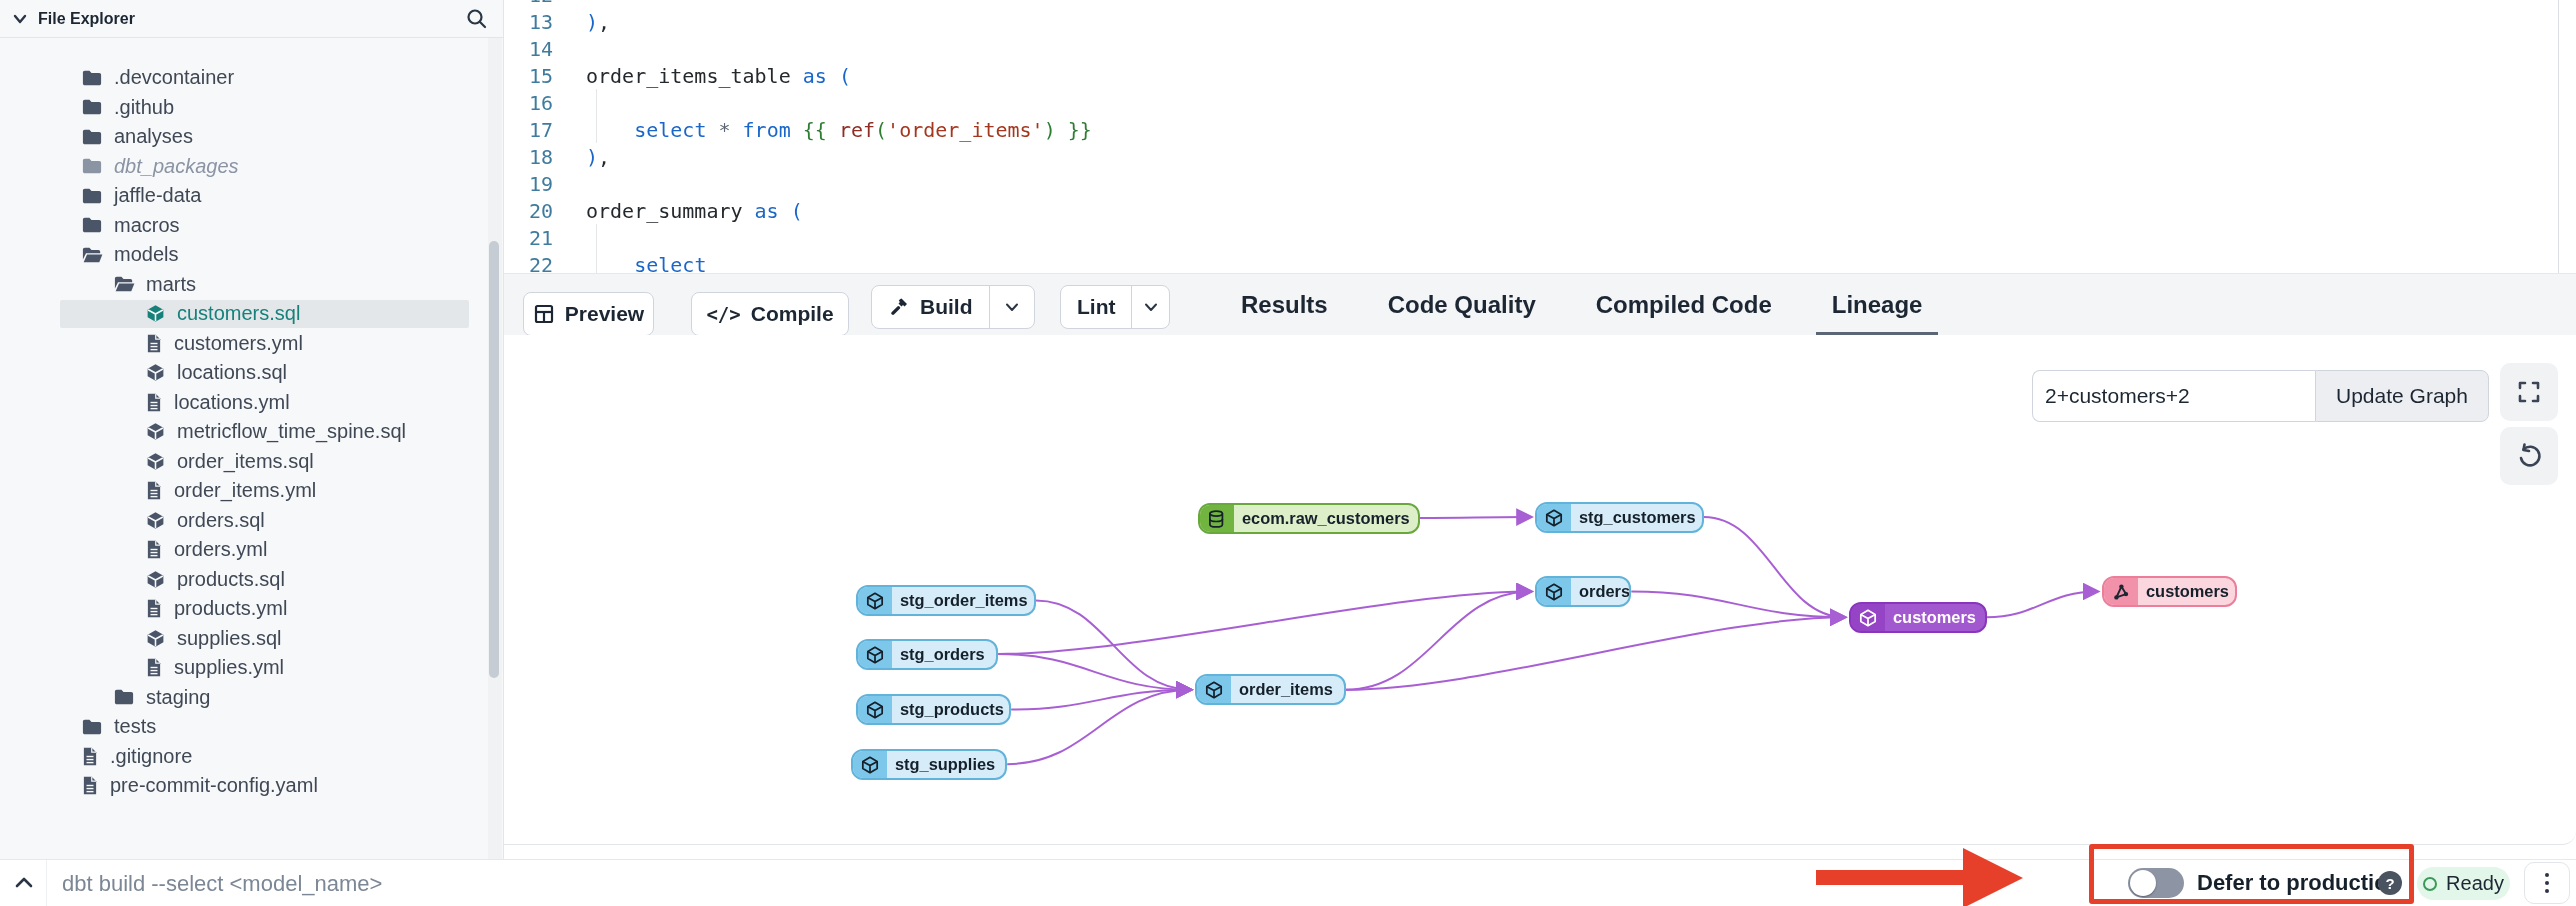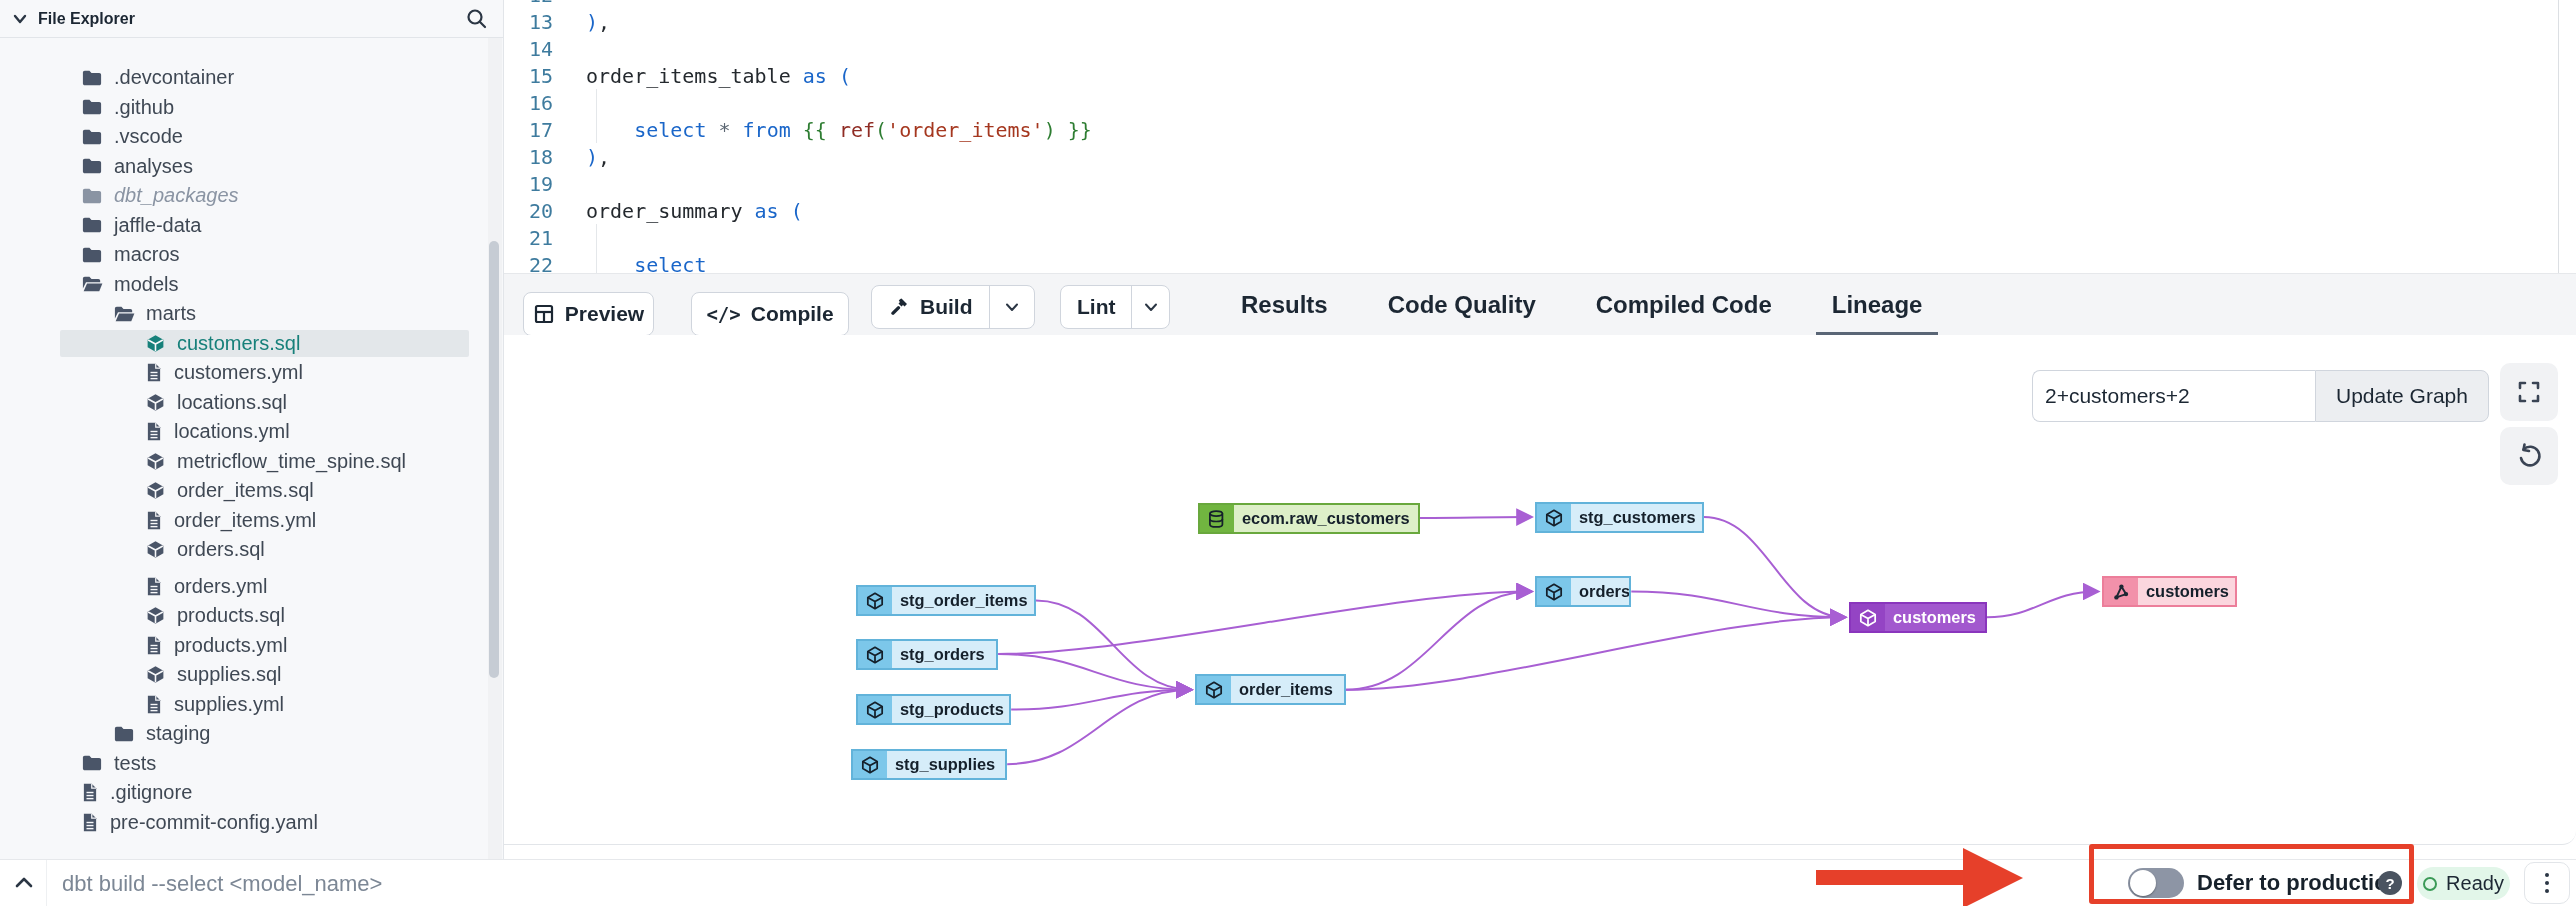--- a/index.html
+++ b/index.html
@@ -42,21 +42,21 @@
   .tab{position:relative;height:62px;display:flex;align-items:center;font-size:24px;font-weight:600;color:#1c2733;cursor:pointer;padding:0 4px;}
   .tab.active::after{content:'';position:absolute;left:-12px;right:-12px;bottom:0;height:4px;background:#5a6676;}
   
   #lineage{position:absolute;left:504px;top:335px;right:0;height:510px;background:#fff;border-bottom:1px solid #e2e5e9;border-radius:0 0 14px 0;box-sizing:border-box;}
   #selector{position:absolute;left:1528px;top:35px;display:flex;}
   #selector input{width:258px;height:50px;border:1px solid #d0d5dd;border-right:none;border-radius:8px 0 0 8px;padding:0 12px;font-size:21px;color:#1c2733;font-family:"Liberation Sans",sans-serif;outline:none;background:#fff;}
   #update-btn{height:52px;padding:0 20px;background:#eceef1;border:1px solid #d0d5dd;border-radius:0 8px 8px 0;display:flex;align-items:center;font-size:21px;color:#1c2733;cursor:pointer;box-sizing:border-box;}
   .gbtn{position:absolute;left:1996px;width:58px;height:58px;background:#f1f2f4;border-radius:10px;display:flex;align-items:center;justify-content:center;cursor:pointer;}
   #graph{position:absolute;left:0;top:0;width:100%;height:100%;}
   #edges{position:absolute;left:0;top:0;}
-  .gnode{position:absolute;height:31px;display:flex;border-radius:0;overflow:hidden;box-sizing:border-box;cursor:pointer;font-weight:700;font-size:16.4px;}
+  .gnode{position:absolute;height:31px;display:flex;border-radius:12px;overflow:hidden;box-sizing:border-box;cursor:pointer;font-weight:700;font-size:16.4px;}
   .gnode .nicon{width:34px;display:flex;align-items:center;justify-content:center;flex:0 0 auto;}
   .gnode .nlabel{display:flex;align-items:center;padding:0 8px;white-space:nowrap;}
   
   #footer{position:absolute;left:0;top:859px;right:0;height:48px;background:#fff;border-top:1px solid #e6e8eb;box-sizing:border-box;}
   #footer-collapse{position:absolute;left:12px;top:12px;cursor:pointer;}
   #cmd-input{position:absolute;left:60px;top:1px;width:1687px;height:44px;border:none;outline:none;font-size:22px;color:#1c2733;font-family:"Liberation Sans",sans-serif;background:transparent;}
   #cmd-input::placeholder{color:#7c8795;}
   #footer-divider{position:absolute;left:46px;top:0;bottom:0;width:1px;background:#eef0f2;}
   #defer-toggle{position:absolute;left:2128px;top:8px;width:56px;height:30px;border-radius:15px;background:#8d95a5;cursor:pointer;}
   #defer-knob{position:absolute;left:2px;top:2px;width:26px;height:26px;border-radius:50%;background:#fff;box-shadow:0 1px 2px rgba(0,0,0,.35);}
@@ -107,28 +107,20 @@
             </svg>
           </span>
           <span>.github</span>
         </div>
         <div class="trow" style="padding-left: 81px;">
           <span class="ticon">
             <svg width="22" height="20" viewBox="0 0 24 22">
               <path d="M2 5c0-1.2.9-2 2-2h5.2l2.2 2.4H20c1.1 0 2 .9 2 2V17c0 1.2-.9 2-2 2H4c-1.1 0-2-.8-2-2Z" fill="#4a5568"></path>
             </svg>
           </span>
-          <span>.vscode</span>
-        </div>
-        <div class="trow" style="padding-left: 81px;">
-          <span class="ticon">
-            <svg width="22" height="20" viewBox="0 0 24 22">
-              <path d="M2 5c0-1.2.9-2 2-2h5.2l2.2 2.4H20c1.1 0 2 .9 2 2V17c0 1.2-.9 2-2 2H4c-1.1 0-2-.8-2-2Z" fill="#4a5568"></path>
-            </svg>
-          </span>
           <span>analyses</span>
         </div>
         <div class="trow muted" style="padding-left: 81px;">
           <span class="ticon">
             <svg width="22" height="20" viewBox="0 0 24 22">
               <path d="M2 5c0-1.2.9-2 2-2h5.2l2.2 2.4H20c1.1 0 2 .9 2 2V17c0 1.2-.9 2-2 2H4c-1.1 0-2-.8-2-2Z" fill="#8a94a3"></path>
             </svg>
           </span>
           <span>dbt_packages</span>
         </div>
@@ -240,21 +232,21 @@
         </div>
         <div class="trow" style="padding-left: 145px;">
           <span class="ticon">
             <svg width="21" height="21" viewBox="0 0 24 24">
               <path d="M12 2.6 21 7.6 V16.4 L12 21.4 L3 16.4 V7.6 Z" fill="#4a5568"></path>
               <path d="M3.6 8 12 12.6 20.4 8 M12 12.6 V20.8" fill="none" stroke="#f7f8fa" stroke-width="1.8"></path>
             </svg>
           </span>
           <span>orders.sql</span>
         </div>
-        <div class="trow" style="padding-left: 145px; margin-top: 7px;">
+        <div class="trow" style="padding-left: 145px;">
           <span class="ticon">
             <svg width="18" height="21" viewBox="0 0 20 24">
               <path d="M3 2h9l5 5v15H3Z" fill="#4a5568"></path>
               <path d="M12 2v5h5" fill="none" stroke="#f7f8fa" stroke-width="1.4"></path>
               <line x1="6" y1="12" x2="14" y2="12" stroke="#f7f8fa" stroke-width="1.6"></line>
               <line x1="6" y1="15.5" x2="14" y2="15.5" stroke="#f7f8fa" stroke-width="1.6"></line>
               <line x1="6" y1="19" x2="14" y2="19" stroke="#f7f8fa" stroke-width="1.6"></line>
             </svg>
           </span>
           <span>orders.yml</span>

